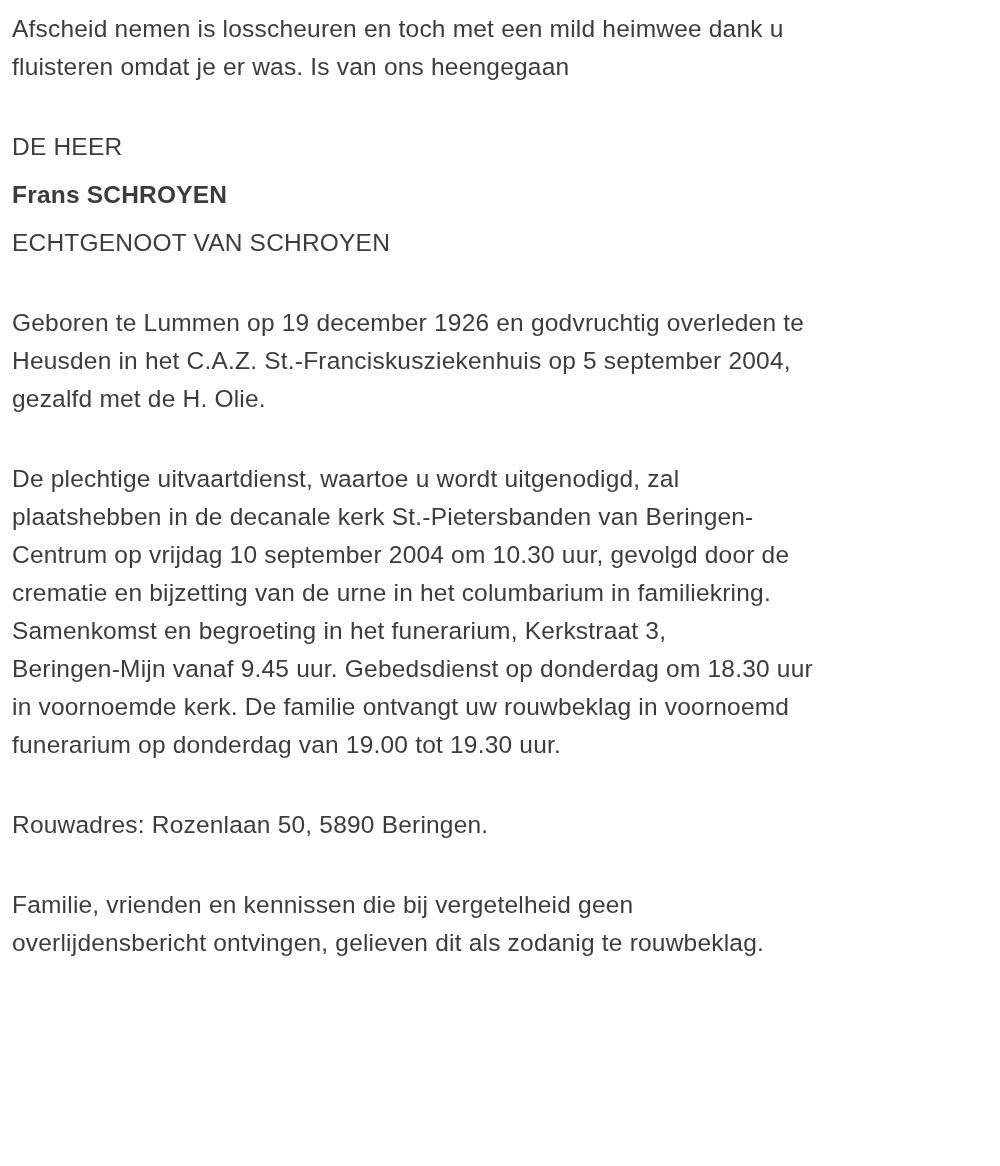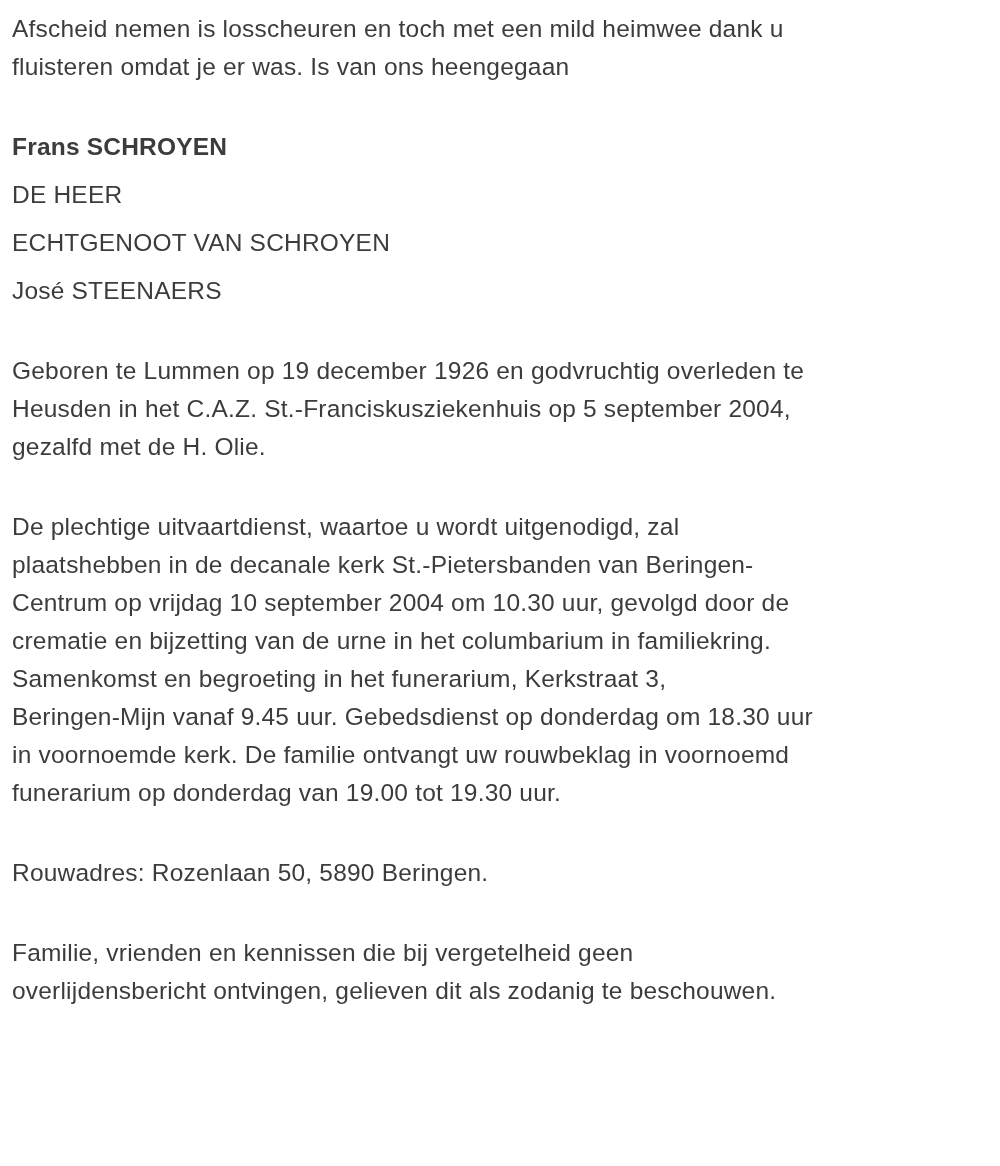--- a/index.html
+++ b/index.html
@@ -45,38 +45,37 @@
 </style>
 </head>
 <body>
 
 <div class="obituary">
 
   <p class="block">Afscheid nemen is losscheuren en toch met een mild heimwee dank u
 fluisteren omdat je er was. Is van ons heengegaan</p>
 
   <div class="header-block">
+    <p class="header-line">DE HEER</p>
     <p class="header-line bold">Frans SCHROYEN</p>
-    <p class="header-line">DE HEER</p>
     <p class="header-line">ECHTGENOOT VAN SCHROYEN</p>
-    <p class="header-line">José STEENAERS</p>
   </div>
 
 
   <p class="block">Geboren te Lummen op 19 december 1926 en godvruchtig overleden te
 Heusden in het C.A.Z. St.-Franciskusziekenhuis op 5 september 2004,
 gezalfd met de H. Olie.</p>
 
   <p class="block">De plechtige uitvaartdienst, waartoe u wordt uitgenodigd, zal
 plaatshebben in de decanale kerk St.-Pietersbanden van Beringen-
 Centrum op vrijdag 10 september 2004 om 10.30 uur, gevolgd door de
 crematie en bijzetting van de urne in het columbarium in familiekring.
 Samenkomst en begroeting in het funerarium, Kerkstraat 3,
 Beringen-Mijn vanaf 9.45 uur. Gebedsdienst op donderdag om 18.30 uur
 in voornoemde kerk. De familie ontvangt uw rouwbeklag in voornoemd
 funerarium op donderdag van 19.00 tot 19.30 uur.</p>
 
   <p class="block">Rouwadres: Rozenlaan 50, 5890 Beringen.</p>
 
   <p class="block">Familie, vrienden en kennissen die bij vergetelheid geen
-overlijdensbericht ontvingen, gelieven dit als zodanig te beschouwen.</p>
+overlijdensbericht ontvingen, gelieven dit als zodanig te rouwbeklag.</p>
 
 </div>
 
 </body></html>

